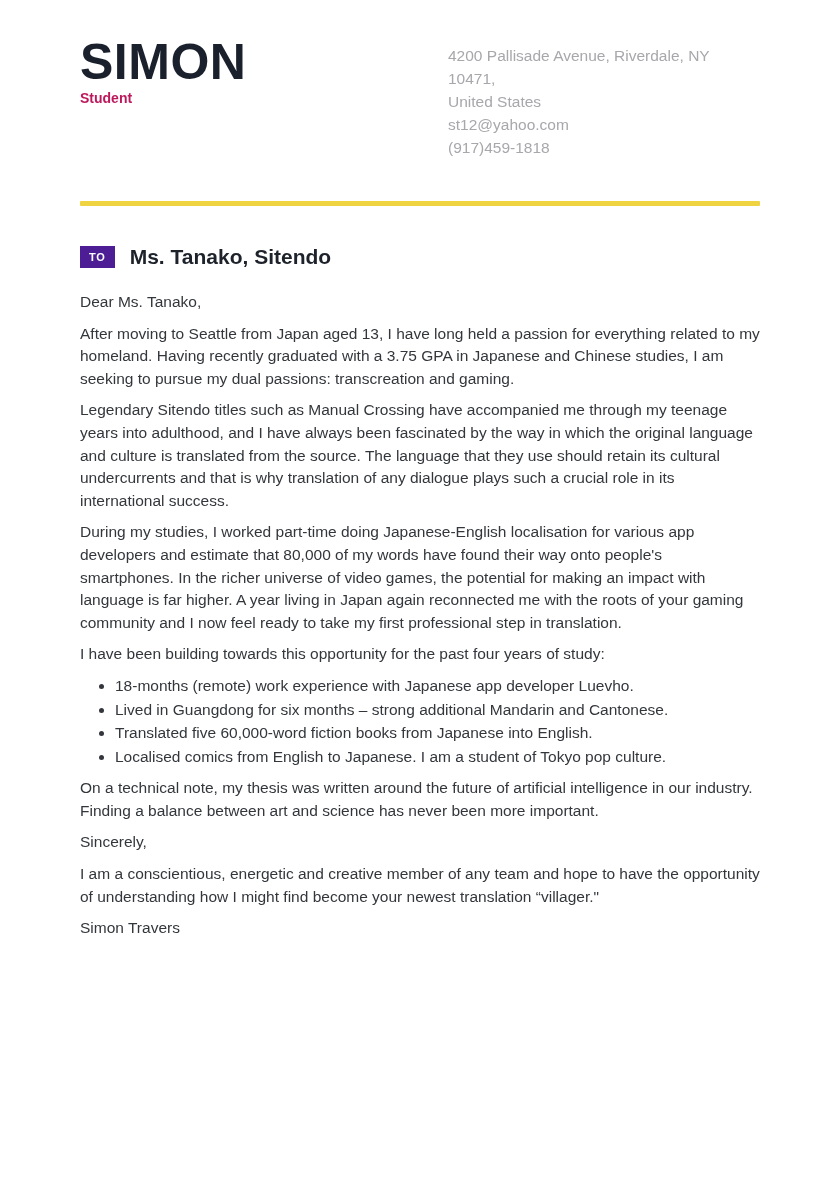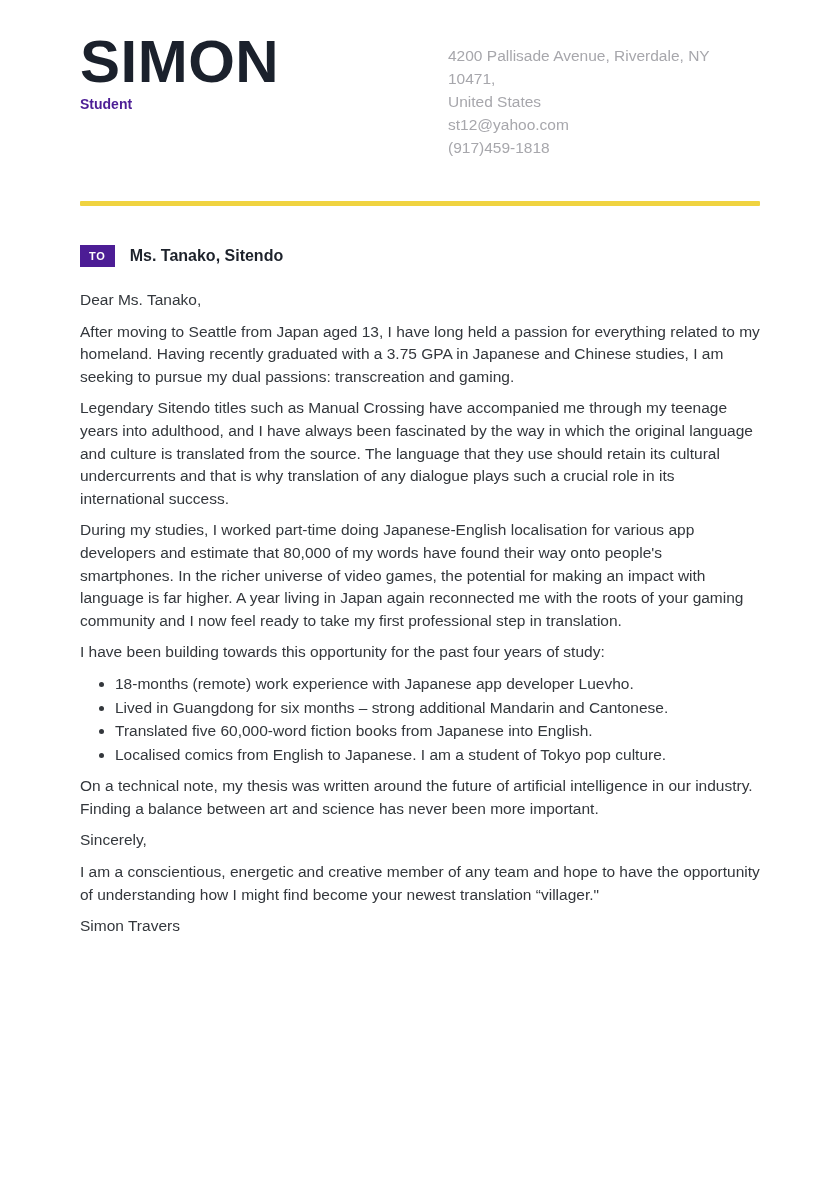--- a/index.html
+++ b/index.html
@@ -16,31 +16,31 @@
   .page {
     padding: 36px 80px 0 80px;
   }
   
   .header-row {
     display: flex;
     justify-content: space-between;
     align-items: flex-start;
   }
   .name-block h1 {
-    font-size: 60px;
+    font-size: 50px;
     line-height: 52px;
     font-weight: 700;
     letter-spacing: 0.5px;
     color: #1b212c;
   }
   .subtitle {
-    margin-top: 8px;
+    margin-top: 2px;
     font-size: 14px;
     font-weight: 700;
-    color: #4c1d95;
+    color: #be185d;
   }
   .contact-block {
     width: 312px;
     padding-top: 8px;
     font-size: 15.5px;
     line-height: 23px;
     color: #a7a7ac;
   }
   .contact-block div { margin: 0; }
   
@@ -59,21 +59,21 @@
     display: inline-block;
     font-size: 11px;
     font-weight: 700;
     letter-spacing: 0.8px;
     color: #ffffff;
     padding: 5px 9px 4px 9px;
     line-height: 13px;
   }
   .recipient-name {
     margin-left: 15px;
-    font-size: 16px;
+    font-size: 21px;
     font-weight: 700;
     color: #1d222b;
   }
   
   .letter {
     margin-top: 22px;
     font-size: 15.5px;
     line-height: 22.6px;
     color: #33373c;
   }

